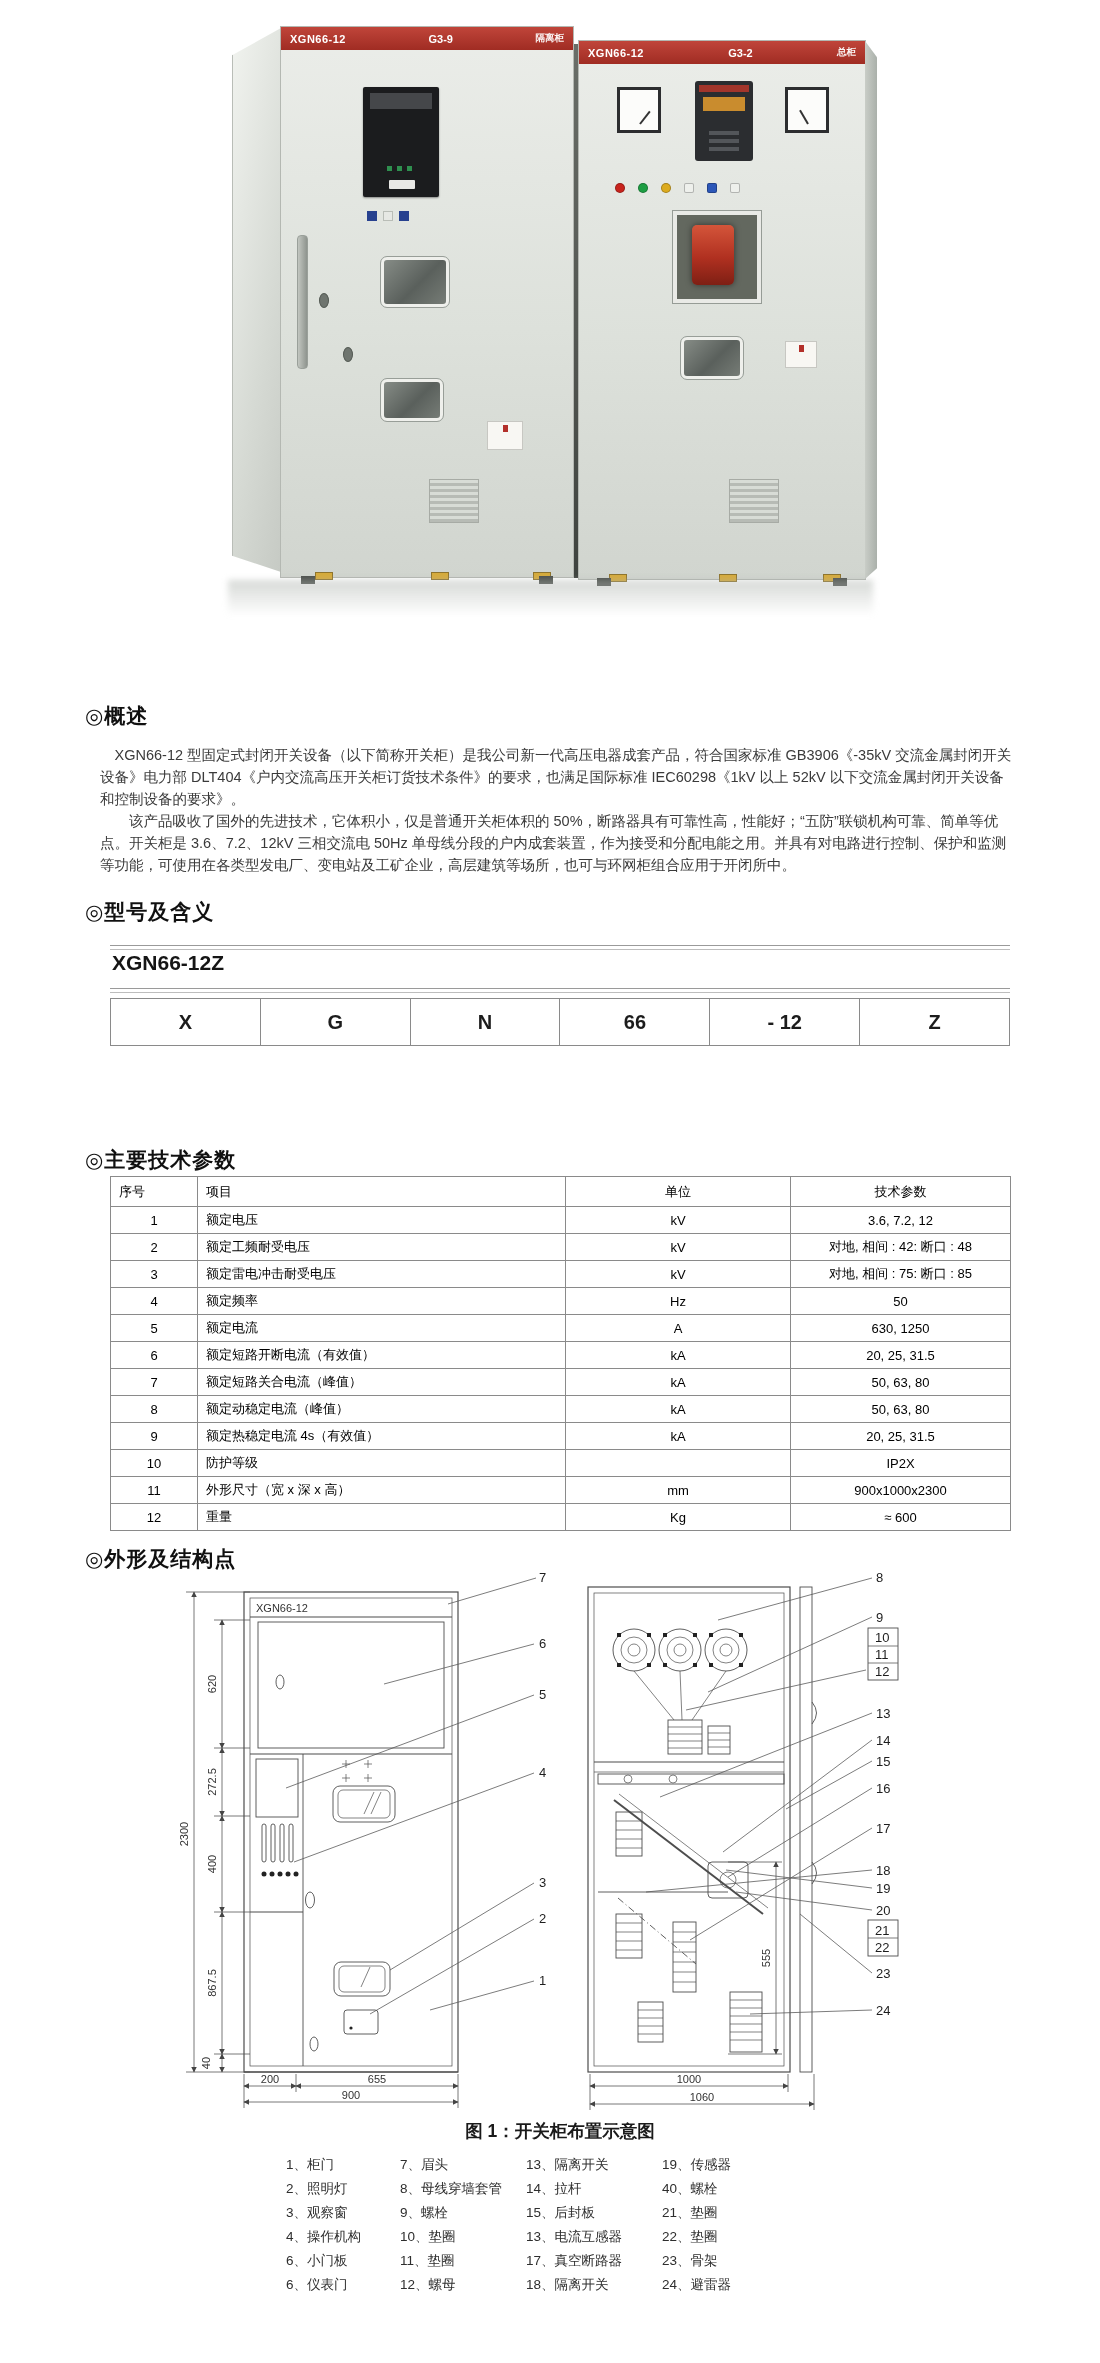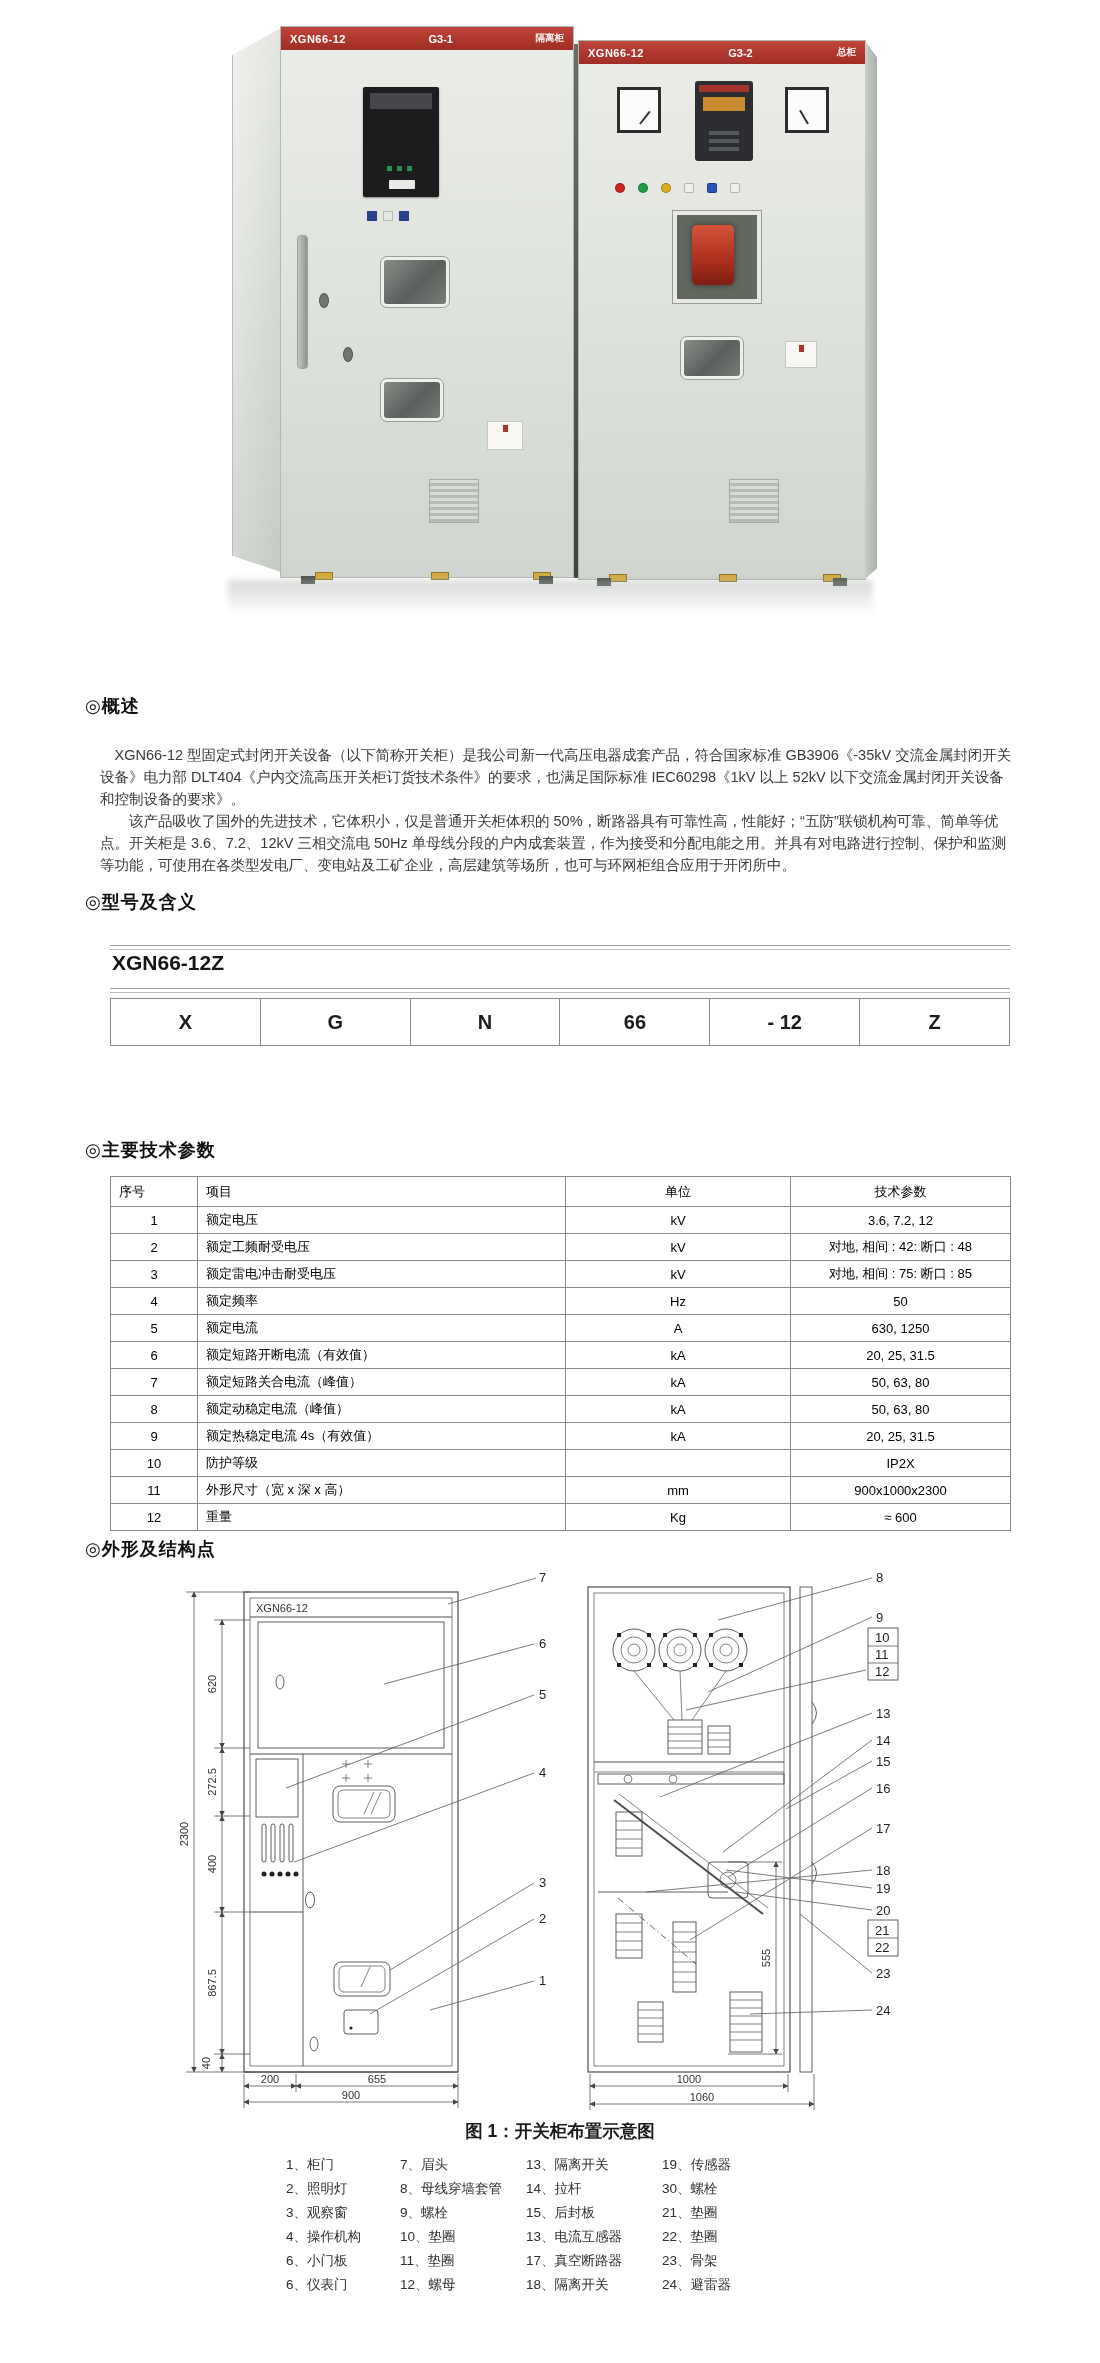--- a/index.html
+++ b/index.html
@@ -70,21 +70,21 @@
     background:linear-gradient(180deg,#d4553a 0%,#b03020 55%,#7e1f14 100%);box-shadow:0 0 6px rgba(0,0,0,.5);}
   .win2r{left:102px;top:296px;width:56px;height:36px;}
   .plate2{left:206px;top:300px;width:30px;height:25px;}
   .vent2{left:150px;top:438px;width:48px;height:42px;}
   .seam{position:absolute;left:356px;top:34px;width:4px;height:534px;background:linear-gradient(180deg,#6a6e68,#3f433f);}
   .reflection{position:absolute;left:10px;right:10px;top:570px;height:36px;
     background:linear-gradient(180deg,rgba(175,181,175,.5),rgba(255,255,255,0));filter:blur(3px);}
   .foot{position:absolute;bottom:-7px;width:14px;height:8px;background:#4c504c;}
 
   
-  .sec-h{position:absolute;font-size:18px;font-weight:bold;color:#101010;letter-spacing:1px;}
+  .sec-h{position:absolute;font-size:21px;font-weight:bold;color:#101010;letter-spacing:1px;margin-top:8px;}
   #h-overview{left:85px;top:694px;}
   #h-model{left:85px;top:890px;}
   #h-params{left:85px;top:1138px;}
   #h-structure{left:85px;top:1537px;}
   .overview-text{position:absolute;left:100px;top:744px;width:918px;font-size:14.5px;
     line-height:22px;color:#3a3a3a;}
   .overview-text p{margin:0;}
   .overview-text .p1{text-indent:1em;}
   .overview-text .p2{text-indent:2em;}
 
@@ -130,21 +130,21 @@
 <body>
 
 <div class="page">
 
   <div class="photo">
     <div class="cab cab-left">
       <div class="side-face"></div>
       <div class="front front-left">
         <div class="band">
           <span class="band-model">XGN66-12</span>
-          <span class="band-code">G3-1</span>
+          <span class="band-code">G3-9</span>
           <span class="band-name">隔离柜</span>
         </div>
         <div class="display">
           <div class="disp-label"></div>
           <div class="disp-dots"></div>
           <div class="disp-slot"></div>
         </div>
         <div class="ind-row">
           <div class="ind ind-blue"></div>
           <div class="ind ind-white"></div>
@@ -542,20 +542,20 @@
     <span class="legend-item">10、垫圈</span>
     <span class="legend-item">11、垫圈</span>
     <span class="legend-item">12、螺母</span>
     <span class="legend-item">13、隔离开关</span>
     <span class="legend-item">14、拉杆</span>
     <span class="legend-item">15、后封板</span>
     <span class="legend-item">13、电流互感器</span>
     <span class="legend-item">17、真空断路器</span>
     <span class="legend-item">18、隔离开关</span>
     <span class="legend-item">19、传感器</span>
-    <span class="legend-item">30、螺栓</span>
+    <span class="legend-item">40、螺栓</span>
     <span class="legend-item">21、垫圈</span>
     <span class="legend-item">22、垫圈</span>
     <span class="legend-item">23、骨架</span>
     <span class="legend-item">24、避雷器</span>
   </div>
 
 </div>
 
 </body></html>

